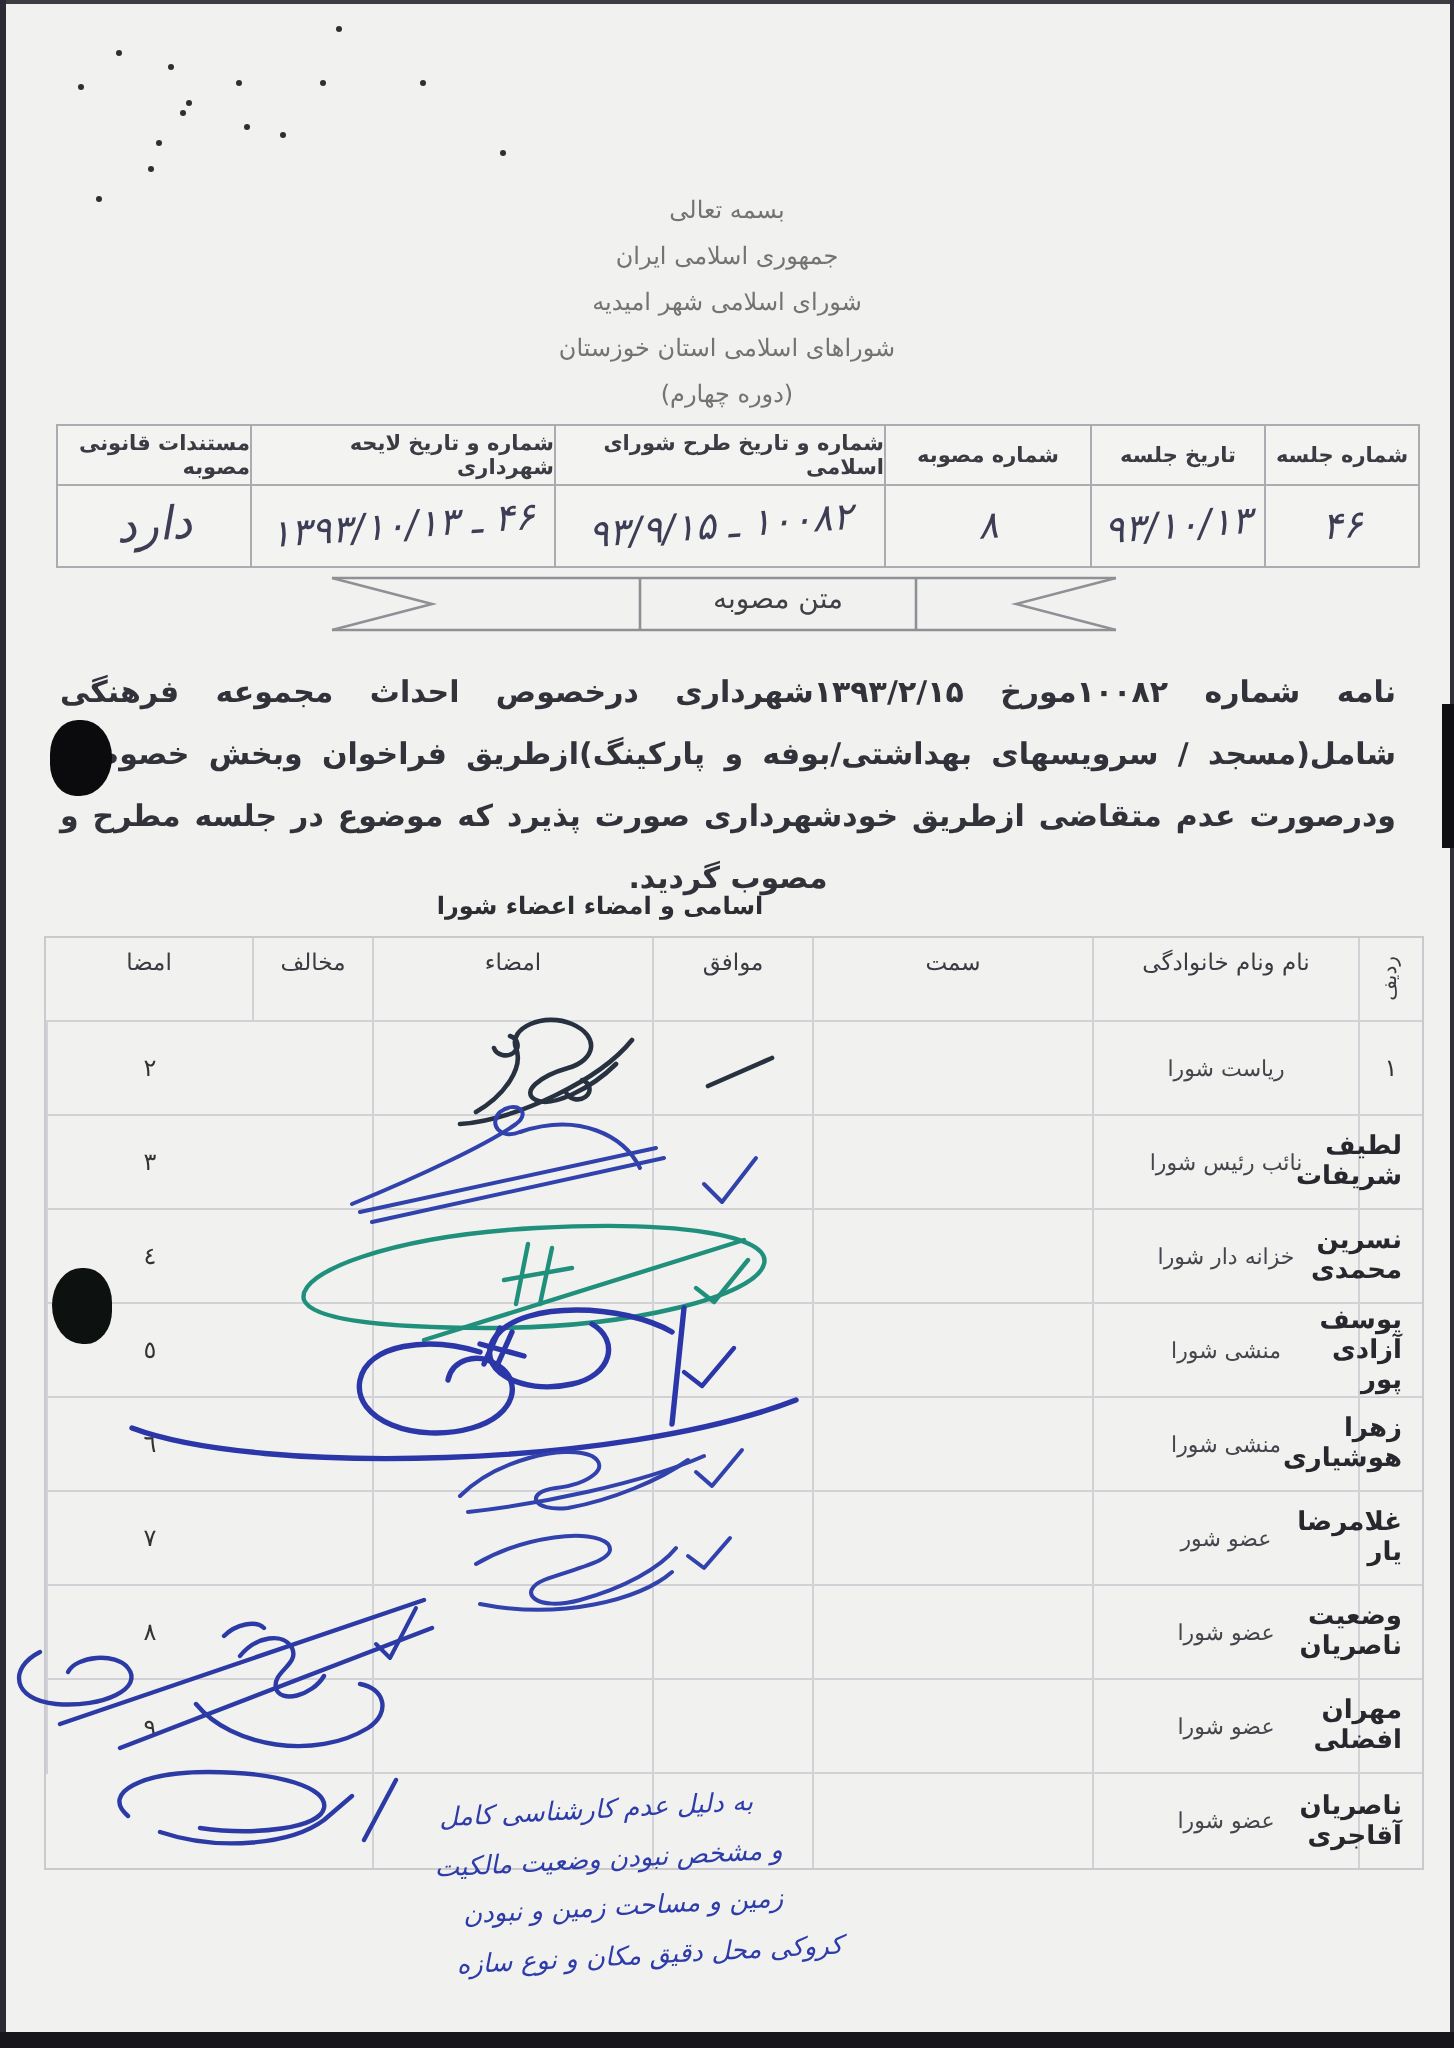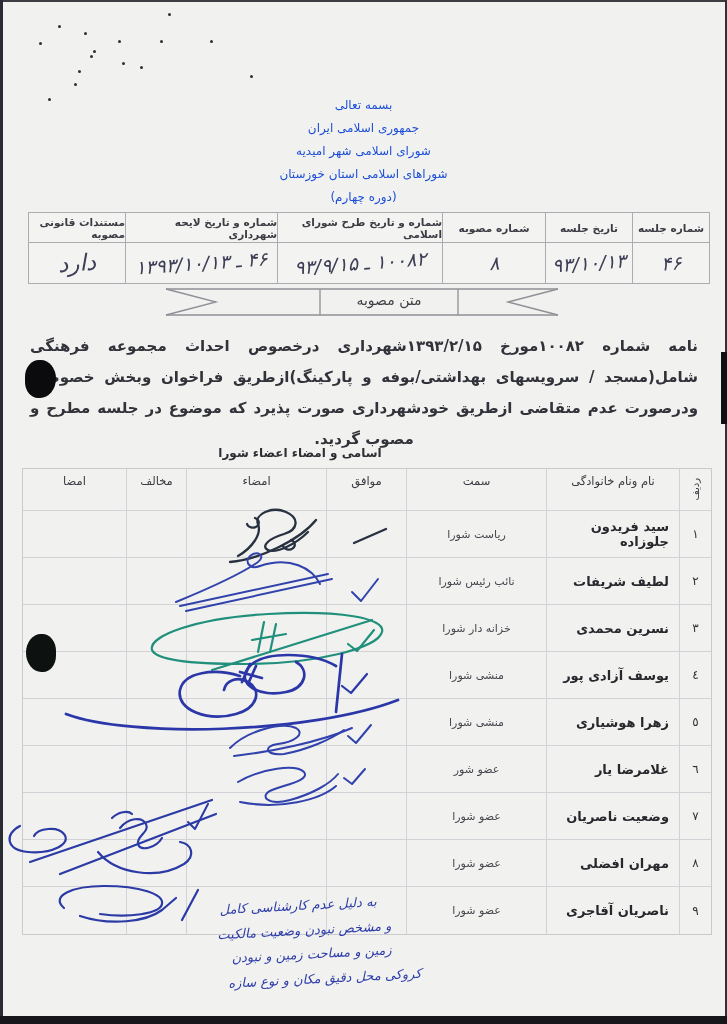--- a/index.html
+++ b/index.html
@@ -11,21 +11,21 @@
   
   .edge-top{position:absolute;top:0;left:0;width:727px;height:2px;background:#3c3c42;}
   .edge-left{position:absolute;top:0;left:0;width:3px;height:1024px;background:#2b2b33;}
   .edge-right{position:absolute;top:0;right:0;width:2px;height:1024px;background:#303038;}
   .edge-right-thick{position:absolute;top:352px;right:0;width:6px;height:72px;background:#101014;}
   .edge-bottom{position:absolute;bottom:0;left:0;width:727px;height:8px;background:#17171b;}
   .sp{position:absolute;width:3px;height:3px;border-radius:50%;background:#2e2e34;}
 
   
   .letterhead{position:absolute;top:94px;left:0;width:727px;text-align:center;
-    color:#1d4ed8;font-size:12px;line-height:23px;direction:rtl;}
+    color:#737373;font-size:12px;line-height:23px;direction:rtl;}
   .letterhead div{letter-spacing:1px;}
 
   
   .info-table{position:absolute;top:212px;left:28px;width:680px;direction:rtl;
     display:grid;grid-template-columns:77px 87px 103px 165px 152px 96px;
     grid-template-rows:30px 40px;border:1px solid #ababb2;background:#f3f4f1;}
   .info-th,.info-td{border-left:1px solid #ababb2;display:flex;align-items:center;justify-content:center;}
   .info-th{border-bottom:1px solid #ababb2;font-size:10.5px;font-weight:bold;color:#3b3b44;}
   .info-th:nth-child(6),.info-td:nth-child(12){border-left:none;}
   .info-td span{font-size:19px;font-style:italic;color:#3d3d55;transform:rotate(-4deg);white-space:nowrap;}
@@ -161,21 +161,20 @@
       <span>ردیف</span>
     </div>
   <div class="td th">نام ونام خانوادگی</div>
   <div class="td th">سمت</div>
   <div class="td th">موافق</div>
   <div class="td th">امضاء</div>
   <div class="td th">مخالف</div>
   <div class="td th c7">امضا</div>
 
   <div class="td no">۱</div>
-  <div class="td name">سید فریدون جلوزاده</div>
   <div class="td pos">ریاست شورا</div>
   <div class="td"></div>
   <div class="td"></div>
   <div class="td"></div>
   <div class="td c7"></div>
 
   <div class="td no">۲</div>
   <div class="td name">لطیف شریفات</div>
   <div class="td pos">نائب رئیس شورا</div>
   <div class="td"></div>

